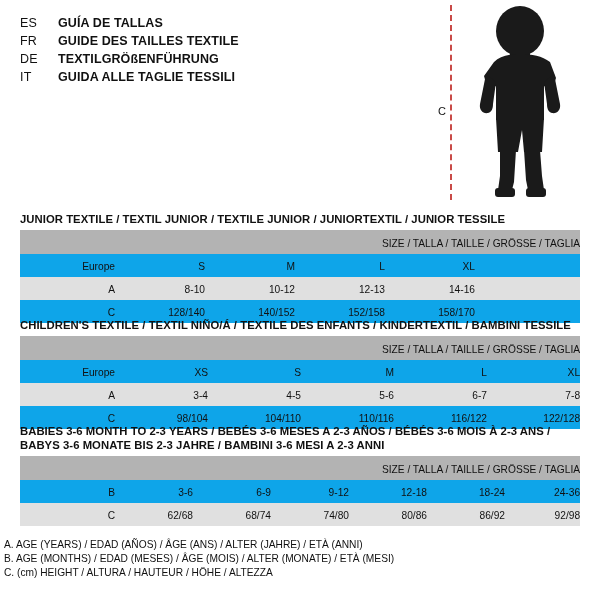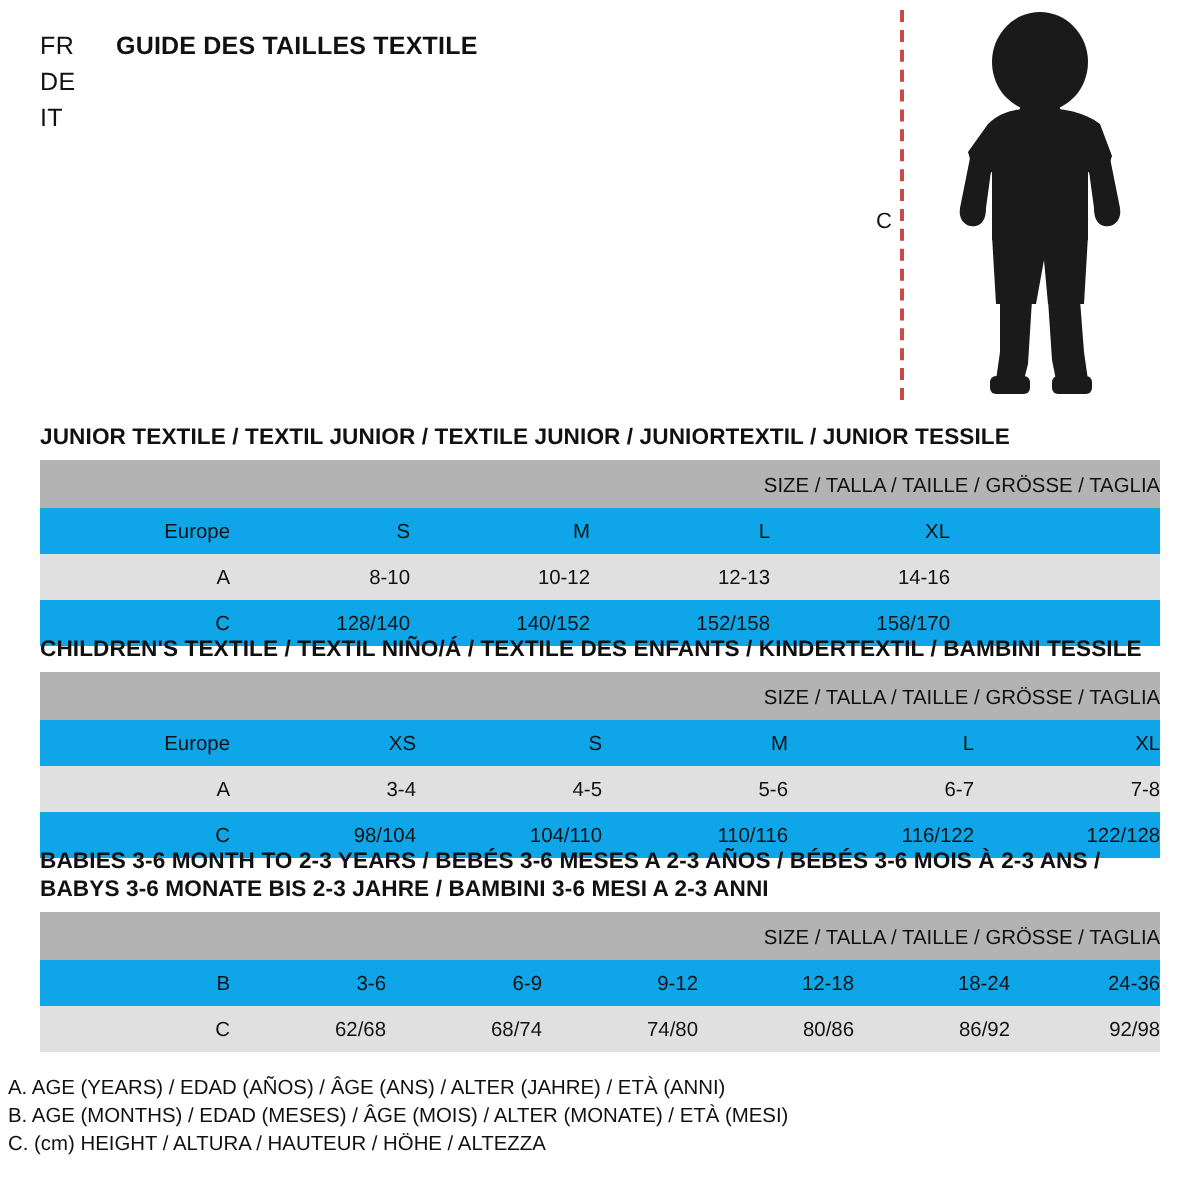--- a/index.html
+++ b/index.html
@@ -121,28 +121,34 @@
     font-size: 10.2px;
     line-height: 14px;
     color: #111;
   }
 </style>
 </head>
 <body>
 
 <div class="header">
   <div class="header-row">
+    <span class="lang-code">ES</span>
+    <span class="lang-title">GUÍA DE TALLAS</span>
+  </div>
+  <div class="header-row">
     <span class="lang-code">FR</span>
     <span class="lang-title">GUIDE DES TAILLES TEXTILE</span>
   </div>
   <div class="header-row">
     <span class="lang-code">DE</span>
+    <span class="lang-title">TEXTILGRÖßENFÜHRUNG</span>
   </div>
   <div class="header-row">
     <span class="lang-code">IT</span>
+    <span class="lang-title">GUIDA ALLE TAGLIE TESSILI</span>
   </div>
 </div>
 
 <div class="figure-area">
   <div class="dash-line"></div>
   <span class="c-label">C</span>
   <svg class="fig-svg" width="120" height="200" viewBox="0 0 120 200">
     <g fill="#1a1a1a">
 
       <ellipse cx="56" cy="27" rx="24" ry="25"></ellipse>

